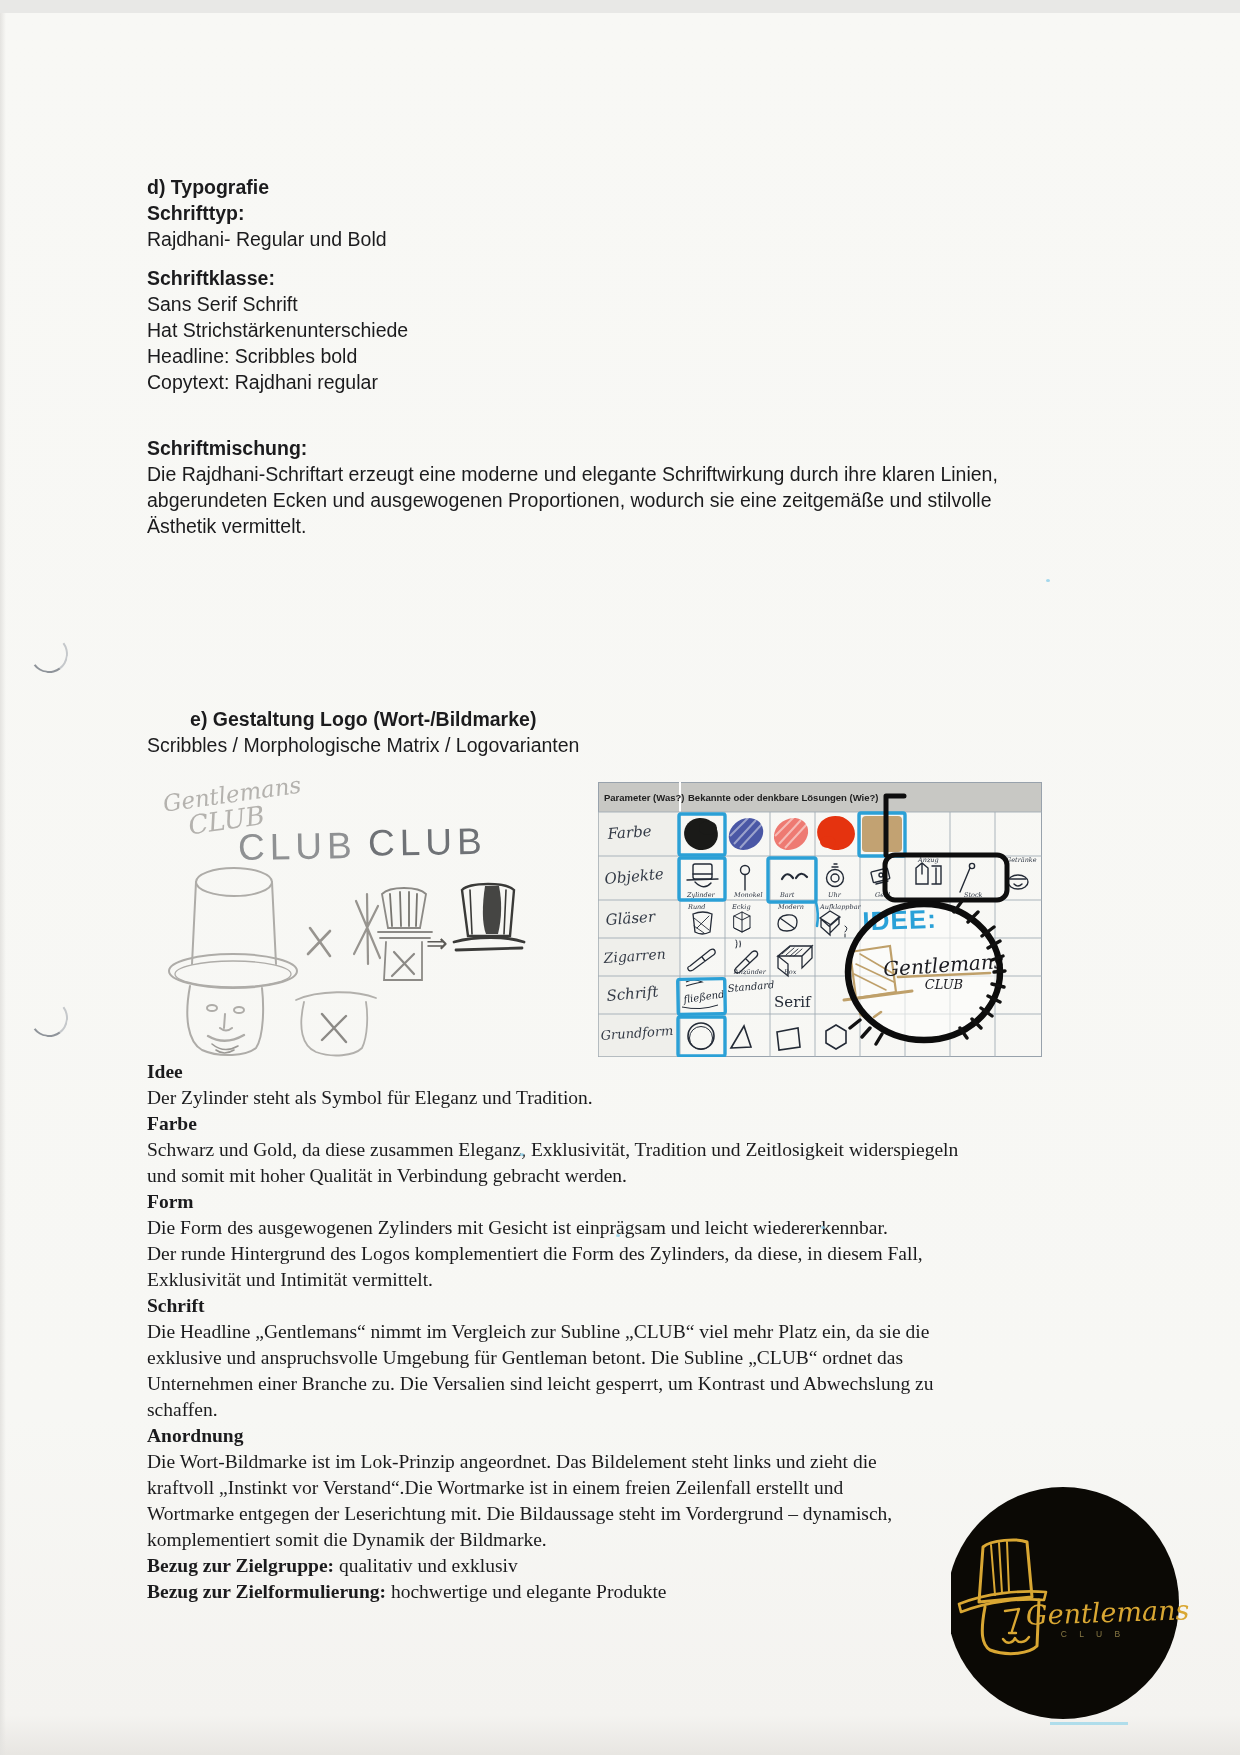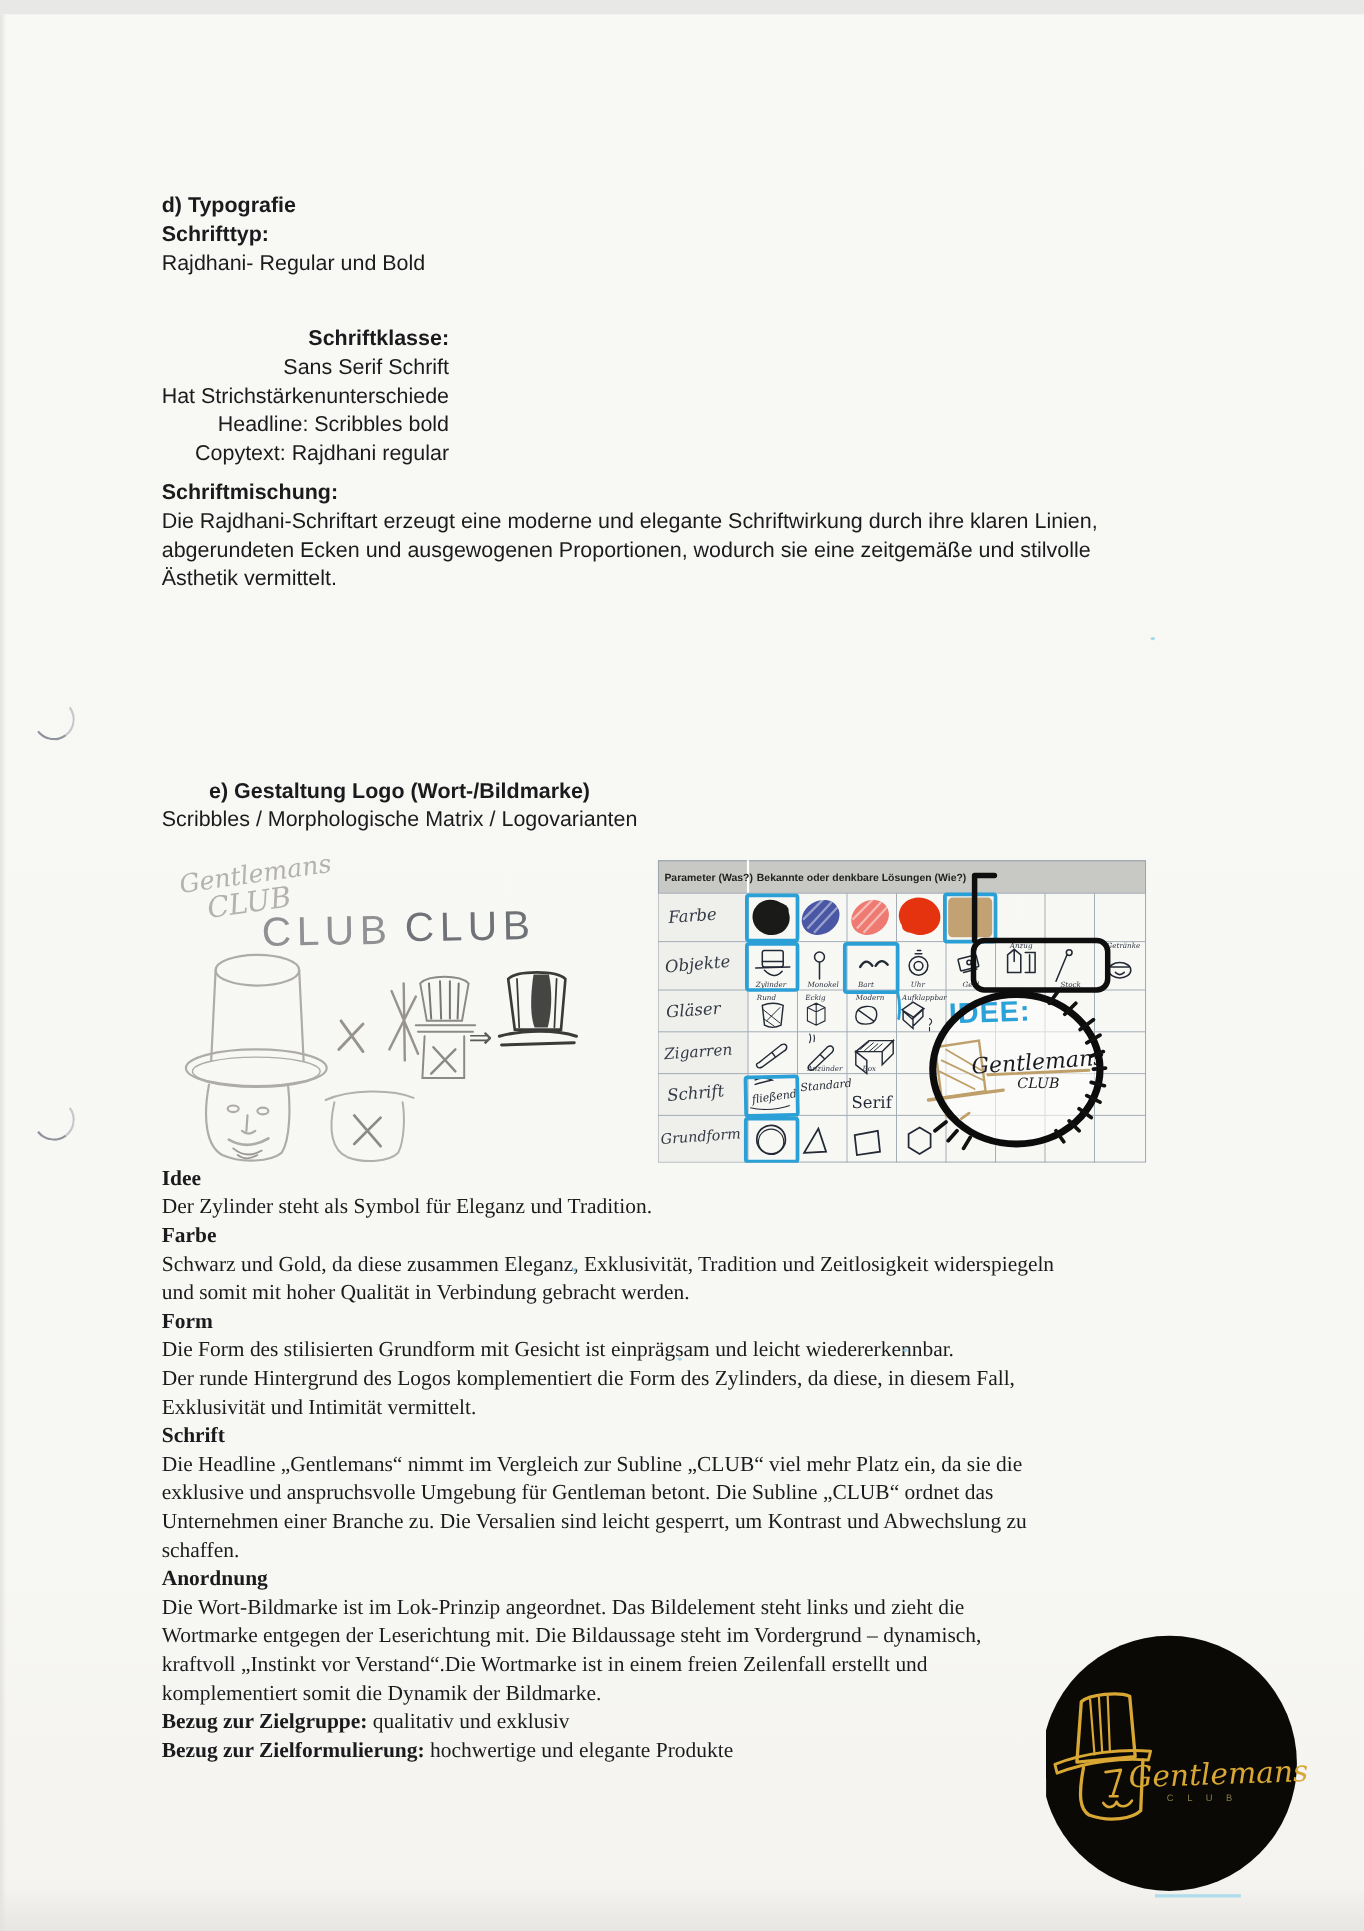--- a/index.html
+++ b/index.html
@@ -25,21 +25,21 @@
 
   <div class="punch" style="left:30px;top:622px;"></div>
   <div class="punch" style="left:30px;top:986px;"></div>
 
   <div class="txt" style="top:161px;">
     <div class="b">d) Typografie</div>
     <div class="b">Schrifttyp:</div>
     <div>Rajdhani- Regular und Bold</div>
   </div>
 
-  <div class="txt" style="top:282px;text-align:right;">
+  <div class="txt" style="top:252px;">
     <div class="b">Schriftklasse:</div>
     <div>Sans Serif Schrift</div>
     <div>Hat Strichstärkenunterschiede</div>
     <div>Headline: Scribbles bold</div>
     <div>Copytext: Rajdhani regular</div>
   </div>
 
   <div class="txt" style="top:422px;">
     <div class="b">Schriftmischung:</div>
     <div>Die Rajdhani-Schriftart erzeugt eine moderne und elegante Schriftwirkung durch ihre klaren Linien,</div>
@@ -299,43 +299,43 @@
       <div class="bline"><span class="b"></span><span>Der Zylinder steht als Symbol für Eleganz und Tradition.</span></div>
 
       <div class="bline"><span class="b">Farbe</span><span></span></div>
 
       <div class="bline"><span class="b"></span><span>Schwarz und Gold, da diese zusammen Eleganz, Exklusivität, Tradition und Zeitlosigkeit widerspiegeln</span></div>
 
       <div class="bline"><span class="b"></span><span>und somit mit hoher Qualität in Verbindung gebracht werden.</span></div>
 
       <div class="bline"><span class="b">Form</span><span></span></div>
 
-      <div class="bline"><span class="b"></span><span>Die Form des stilisierten Grundform mit Gesicht ist einprägsam und leicht wiedererkennbar.</span></div>
+      <div class="bline"><span class="b"></span><span>Die Form des ausgewogenen Zylinders mit Gesicht ist einprägsam und leicht wiedererkennbar.</span></div>
 
       <div class="bline"><span class="b"></span><span>Der runde Hintergrund des Logos komplementiert die Form des Zylinders, da diese, in diesem Fall,</span></div>
 
       <div class="bline"><span class="b"></span><span>Exklusivität und Intimität vermittelt.</span></div>
 
       <div class="bline"><span class="b">Schrift</span><span></span></div>
 
       <div class="bline"><span class="b"></span><span>Die Headline „Gentlemans“ nimmt im Vergleich zur Subline „CLUB“ viel mehr Platz ein, da sie die</span></div>
 
       <div class="bline"><span class="b"></span><span>exklusive und anspruchsvolle Umgebung für Gentleman betont. Die Subline „CLUB“ ordnet das</span></div>
 
       <div class="bline"><span class="b"></span><span>Unternehmen einer Branche zu. Die Versalien sind leicht gesperrt, um Kontrast und Abwechslung zu</span></div>
 
       <div class="bline"><span class="b"></span><span>schaffen.</span></div>
 
       <div class="bline"><span class="b">Anordnung</span><span></span></div>
 
       <div class="bline"><span class="b"></span><span>Die Wort-Bildmarke ist im Lok-Prinzip angeordnet. Das Bildelement steht links und zieht die</span></div>
 
+      <div class="bline"><span class="b"></span><span>kraftvoll „Instinkt vor Verstand“.Die Wortmarke ist in einem freien Zeilenfall erstellt und</span></div>
+
       <div class="bline"><span class="b"></span><span>Wortmarke entgegen der Leserichtung mit. Die Bildaussage steht im Vordergrund – dynamisch,</span></div>
-
-      <div class="bline"><span class="b"></span><span>kraftvoll „Instinkt vor Verstand“.Die Wortmarke ist in einem freien Zeilenfall erstellt und</span></div>
 
       <div class="bline"><span class="b"></span><span>komplementiert somit die Dynamik der Bildmarke.</span></div>
 
       <div class="bline"><span class="b">Bezug zur Zielgruppe:</span><span> qualitativ und exklusiv</span></div>
 
       <div class="bline"><span class="b">Bezug zur Zielformulierung:</span><span> hochwertige und elegante Produkte</span></div>
     </div>
 
   <svg style="position:absolute;left:951px;top:1466px;" width="250" height="250" viewBox="0 0 250 250">
     <circle cx="112" cy="124" r="116" fill="#0b0905"></circle>

